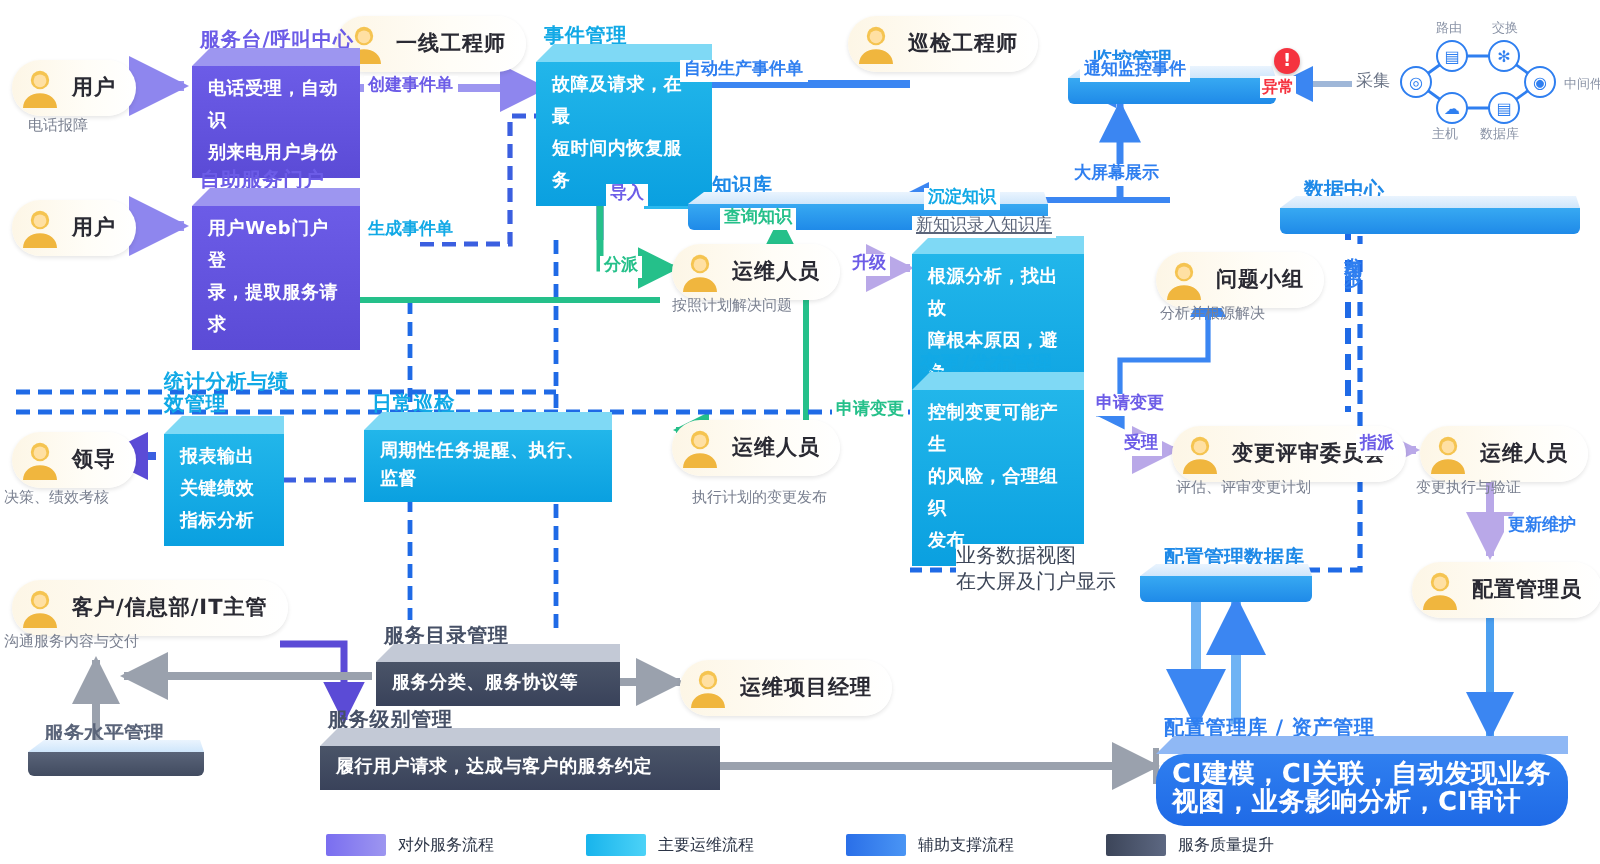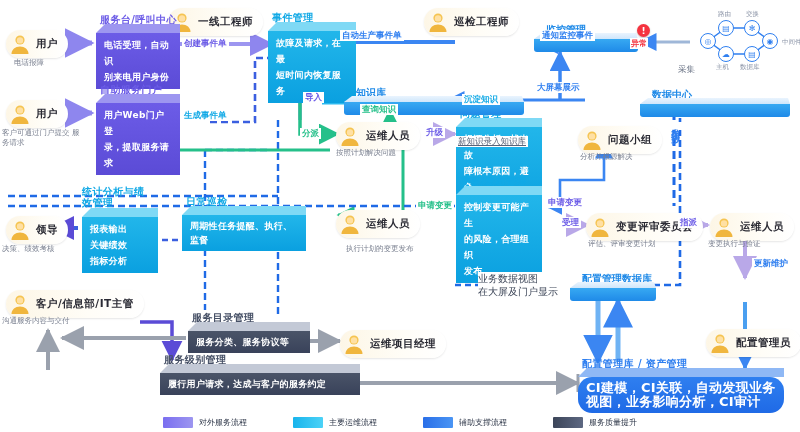--- a/index.html
+++ b/index.html
@@ -99,21 +99,21 @@
 
   
   .albl {
     position:absolute; background:#fff; padding:0 2px;
     font-size:8.5px; font-weight:bold; white-space:nowrap; line-height:11px;
   }
   .albl.p { color:#6c5ce7; }
   .albl.c { color:#11a9e6; }
   .albl.b { color:#2f7ff0; }
   .albl.g { color:#25c08a; }
-  .albl.gray { color:#8b93a3;margin-top:28px; }
+  .albl.gray { color:#8b93a3; }
   .albl.v { writing-mode:vertical-rl; text-orientation:upright; letter-spacing:2px; }
 
   .note {
     position:absolute; background:#fff; font-size:10px; color:#3d4658;
     line-height:13px; white-space:nowrap;
   }
 
   
   #legend { position:absolute; left:0; bottom:4px; width:800px;
             display:flex; justify-content:center; gap:46px; align-items:center; }
@@ -288,22 +288,20 @@
   <div class="actor abs" style="left:6px;top:100px;">
     <span class="av">
       <svg width="24" height="24" viewBox="0 0 24 24">
         <circle cx="12" cy="8" r="4.6" fill="#f5c451"></circle>
         <path d="M3.5 22c0-4.4 3.8-7.4 8.5-7.4S20.5 17.6 20.5 22z" fill="#f0b63e"></path>
         <circle cx="12" cy="8.4" r="3.2" fill="#ffe0a3"></circle>
       </svg>
     </span>
     <span class="nm">用户</span>
   </div>
-  <div class="sublabel abs" style="left:2px;top:128px;width:84px;white-space:normal;">客户可通过门户提交
-服务请求</div>
 
   <div class="actor abs" style="left:6px;top:216px;">
     <span class="av">
       <svg width="24" height="24" viewBox="0 0 24 24">
         <circle cx="12" cy="8" r="4.6" fill="#f5c451"></circle>
         <path d="M3.5 22c0-4.4 3.8-7.4 8.5-7.4S20.5 17.6 20.5 22z" fill="#f0b63e"></path>
         <circle cx="12" cy="8.4" r="3.2" fill="#ffe0a3"></circle>
       </svg>
     </span>
     <span class="nm">领导</span>
@@ -397,21 +395,21 @@
       <svg width="24" height="24" viewBox="0 0 24 24">
         <circle cx="12" cy="8" r="4.6" fill="#f5c451"></circle>
         <path d="M3.5 22c0-4.4 3.8-7.4 8.5-7.4S20.5 17.6 20.5 22z" fill="#f0b63e"></path>
         <circle cx="12" cy="8.4" r="3.2" fill="#ffe0a3"></circle>
       </svg>
     </span>
     <span class="nm">运维人员</span>
   </div>
   <div class="sublabel abs" style="left:708px;top:239px;">变更执行与验证</div>
 
-  <div class="actor abs" style="left:706px;top:281px;margin-top:48px;">
+  <div class="actor abs" style="left:706px;top:281px;">
     <span class="av">
       <svg width="24" height="24" viewBox="0 0 24 24">
         <circle cx="12" cy="8" r="4.6" fill="#f5c451"></circle>
         <path d="M3.5 22c0-4.4 3.8-7.4 8.5-7.4S20.5 17.6 20.5 22z" fill="#f0b63e"></path>
         <circle cx="12" cy="8.4" r="3.2" fill="#ffe0a3"></circle>
       </svg>
     </span>
     <span class="nm">配置管理员</span>
   </div>
 
@@ -466,21 +464,21 @@
   <div class="slab cyan" style="left:456px;top:186px;width:86px;">
     <div class="cap" style="top:-11px;left:4px;">变更/发布管理</div>
     <div class="top"></div>
     <div class="body">
       <div>控制变更可能产生</div>
       <div>的风险，合理组织</div>
       <div>发布</div>
     </div>
   </div>
 
-  <div class="slab cyan" style="left:82px;top:208px;width:76px;">
+  <div class="slab cyan" style="left:82px;top:208px;width:60px;">
     <div class="cap" style="top:-22px;left:0px;width:72px;white-space:normal;line-height:11px;">统计分析与绩效管理</div>
     <div class="top"></div>
     <div class="body">
       <div>报表输出</div>
       <div>关键绩效</div>
       <div>指标分析</div>
     </div>
   </div>
 
   <div class="slab cyan" style="left:182px;top:206px;width:124px;">
@@ -500,20 +498,25 @@
   </div>
 
   <div class="slab dark" style="left:160px;top:364px;width:200px;">
     <div class="cap" style="top:-11px;left:4px;">服务级别管理</div>
     <div class="top"></div>
     <div class="body" style="line-height:14px;">
       <div>履行用户请求，达成与客户的服务约定</div>
     </div>
   </div>
 
+  <div class="bar" style="left:14px;top:370px;width:88px;">
+    <div class="cap" style="color:#5a6479;left:8px;top:-10px;">服务水平管理</div>
+    <div class="lid"></div>
+    <div class="strip" style="background:linear-gradient(180deg,#5a6479,#414b60);"></div>
+  </div>
 
   <div class="slab blue" style="left:578px;top:368px;width:206px;">
     <div class="cap" style="top:-11px;left:4px;">配置管理库 / 资产管理</div>
     <div class="top"></div>
     <div class="body" style="line-height:14px;font-size:13px;border-radius:14px;">
       <div>CI建模，CI关联，自动发现业务视图，业务影响分析，CI审计</div>
     </div>
   </div>
 
   <div class="bar wide" style="left:570px;top:282px;width:86px;">

